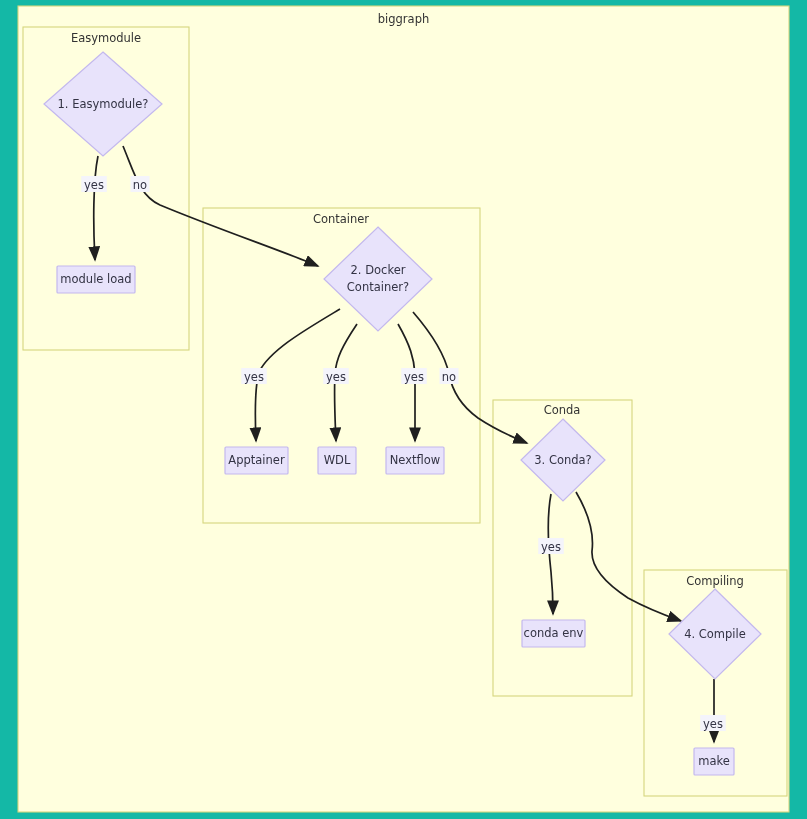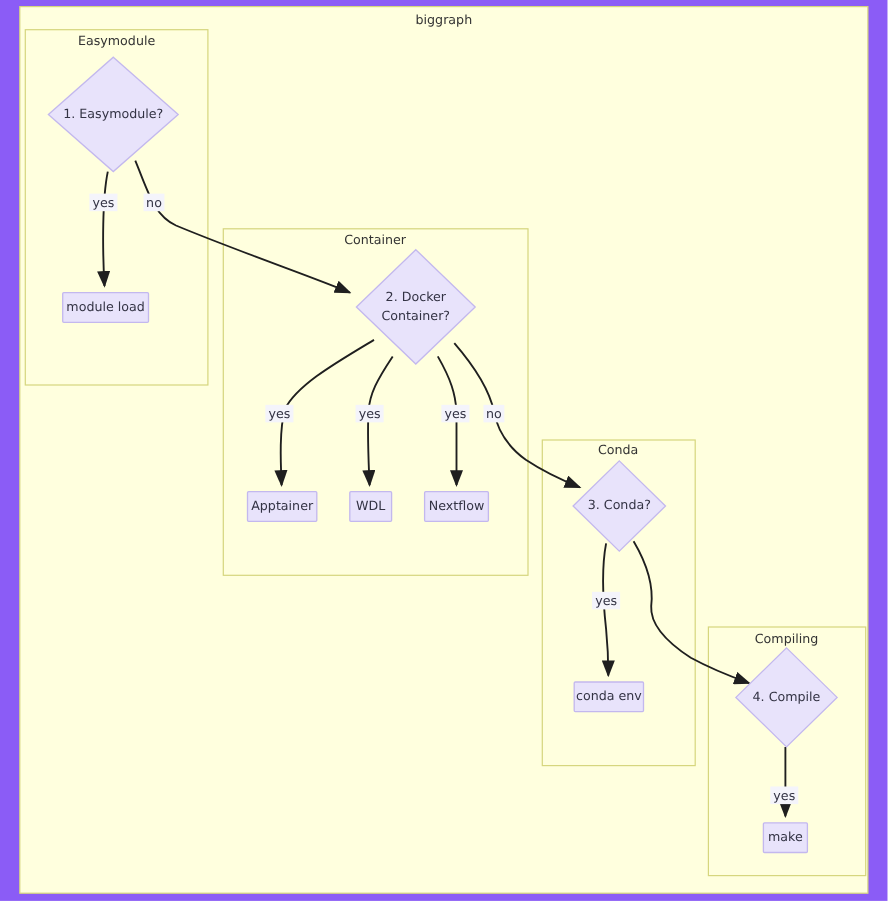--- a/index.html
+++ b/index.html
@@ -5,21 +5,21 @@
   html, body {
     margin: 0;
     padding: 0;
     background: #ffffff;
     font-family: "DejaVu Sans", sans-serif;
   }
   #canvas {
     position: relative;
     width: 807px;
     height: 819px;
-    background: #8b5cf6;
+    background: #14b8a6;
     overflow: hidden;
   }
   svg#diagram {
     position: absolute;
     top: 0;
     left: 0;
     width: 807px;
     height: 819px;
   }
   .cluster-rect {

